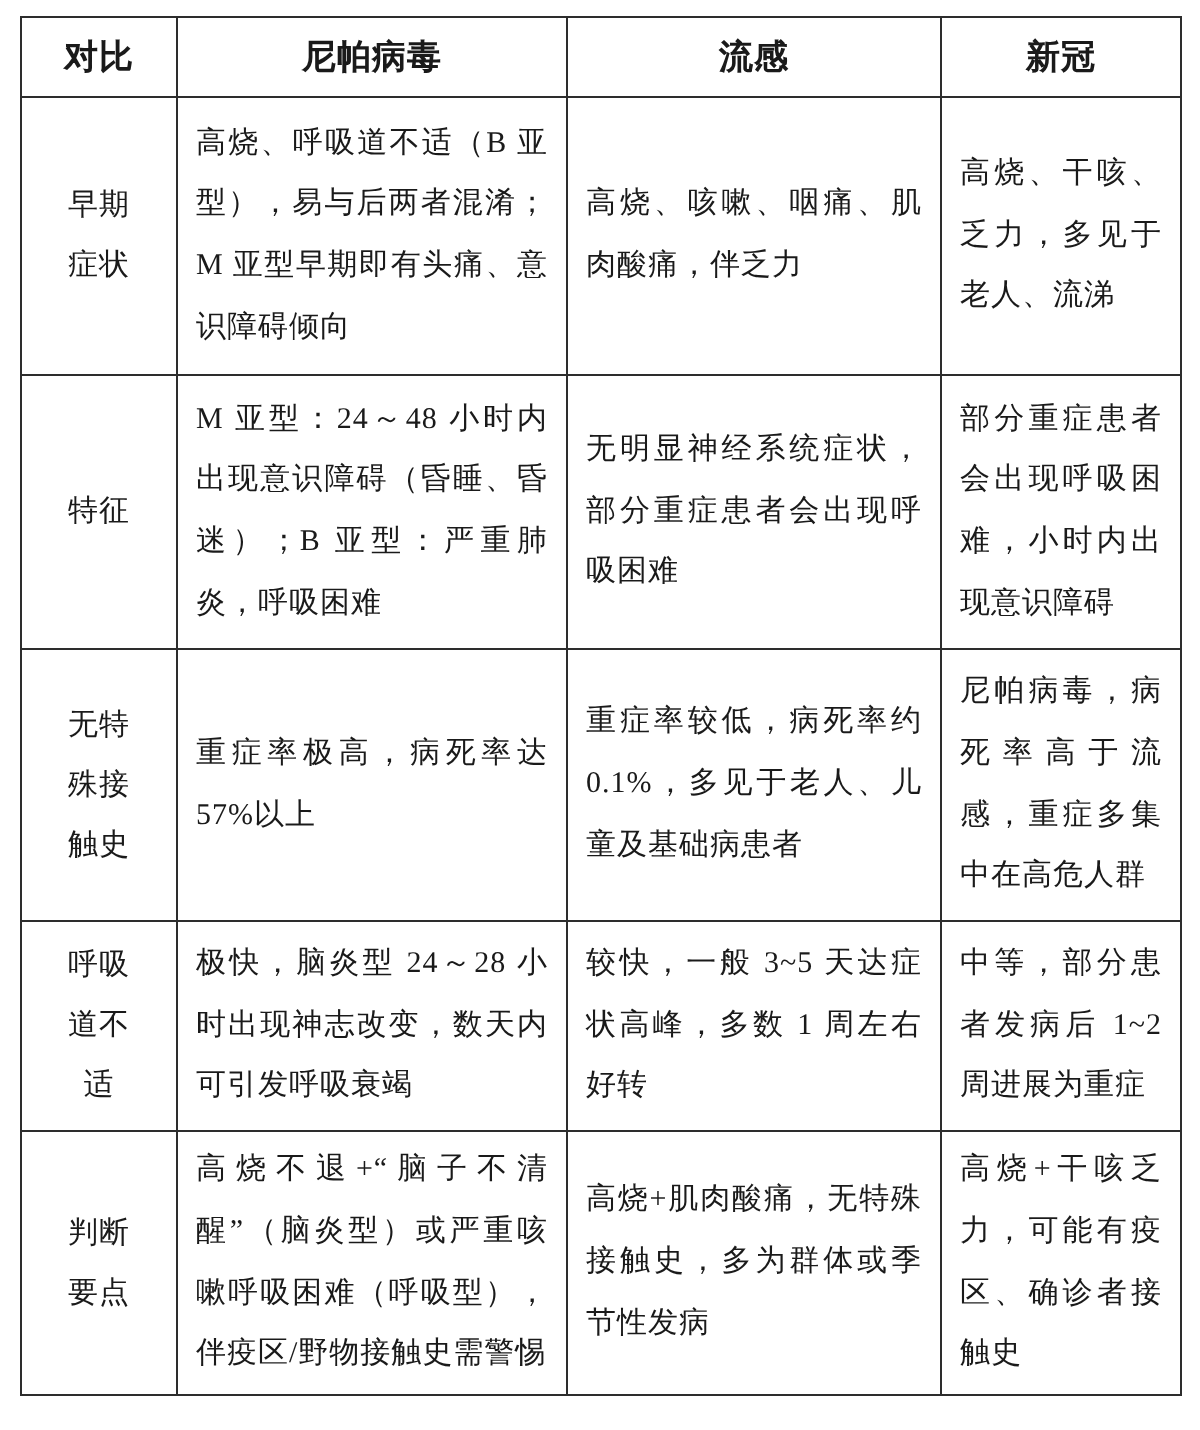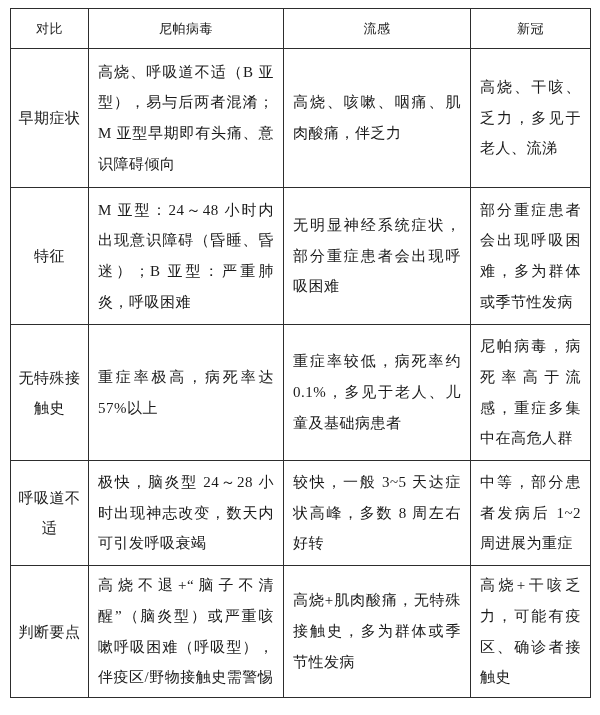--- a/index.html
+++ b/index.html
@@ -27,29 +27,29 @@
   table.cmp td {
     border: 1px solid #2d2d2d;
     vertical-align: middle;
     font-size: 15px;
     letter-spacing: 0.5px;
     box-sizing: border-box;
     overflow: hidden;
   }
   table.cmp th {
     height: 40px;
-    font-weight: normal;
-    font-size: 13px;
+    font-weight: bold;
+    font-size: 17px;
     text-align: center;
     padding: 0 4px;
   }
   td.label {
     text-align: center;
     line-height: 2.0;
-    padding: 0 6px;
+    padding: 0 22px;
     font-weight: 500;
   }
   td.content {
     text-align: justify;
     line-height: 2.05;
     padding: 4px 9px;
   }
   tr.rh1 { height: 139px; }
   tr.rh2 { height: 137px; }
   tr.rh3 { height: 136px; }
@@ -79,32 +79,32 @@
       <tr class="rh1">
         <td class="label">早期症状</td>
         <td class="content">高烧、呼吸道不适（B 亚型），易与后两者混淆；M 亚型早期即有头痛、意识障碍倾向</td>
         <td class="content">高烧、咳嗽、咽痛、肌肉酸痛，伴乏力</td>
         <td class="content">高烧、干咳、乏力，多见于老人、流涕</td>
       </tr>
       <tr class="rh2">
         <td class="label">特征</td>
         <td class="content">M 亚型：24～48 小时内出现意识障碍（昏睡、昏迷）；B 亚型：严重肺炎，呼吸困难</td>
         <td class="content">无明显神经系统症状，部分重症患者会出现呼吸困难</td>
-        <td class="content">部分重症患者会出现呼吸困难，多为群体或季节性发病</td>
+        <td class="content">部分重症患者会出现呼吸困难，小时内出现意识障碍</td>
       </tr>
       <tr class="rh3">
         <td class="label">无特殊接触史</td>
         <td class="content">重症率极高，病死率达 57%以上</td>
         <td class="content">重症率较低，病死率约 0.1%，多见于老人、儿童及基础病患者</td>
         <td class="content">尼帕病毒，病死率高于流感，重症多集中在高危人群</td>
       </tr>
       <tr class="rh4">
         <td class="label">呼吸道不适</td>
         <td class="content">极快，脑炎型 24～28 小时出现神志改变，数天内可引发呼吸衰竭</td>
-        <td class="content">较快，一般 3~5 天达症状高峰，多数 8 周左右好转</td>
+        <td class="content">较快，一般 3~5 天达症状高峰，多数 1 周左右好转</td>
         <td class="content">中等，部分患者发病后 1~2 周进展为重症</td>
       </tr>
       <tr class="rh5">
         <td class="label">判断要点</td>
         <td class="content">高烧不退+“脑子不清醒”（脑炎型）或严重咳嗽呼吸困难（呼吸型），伴疫区/野物接触史需警惕</td>
         <td class="content">高烧+肌肉酸痛，无特殊接触史，多为群体或季节性发病</td>
         <td class="content">高烧+干咳乏力，可能有疫区、确诊者接触史</td>
       </tr>
     </tbody>
   </table>

